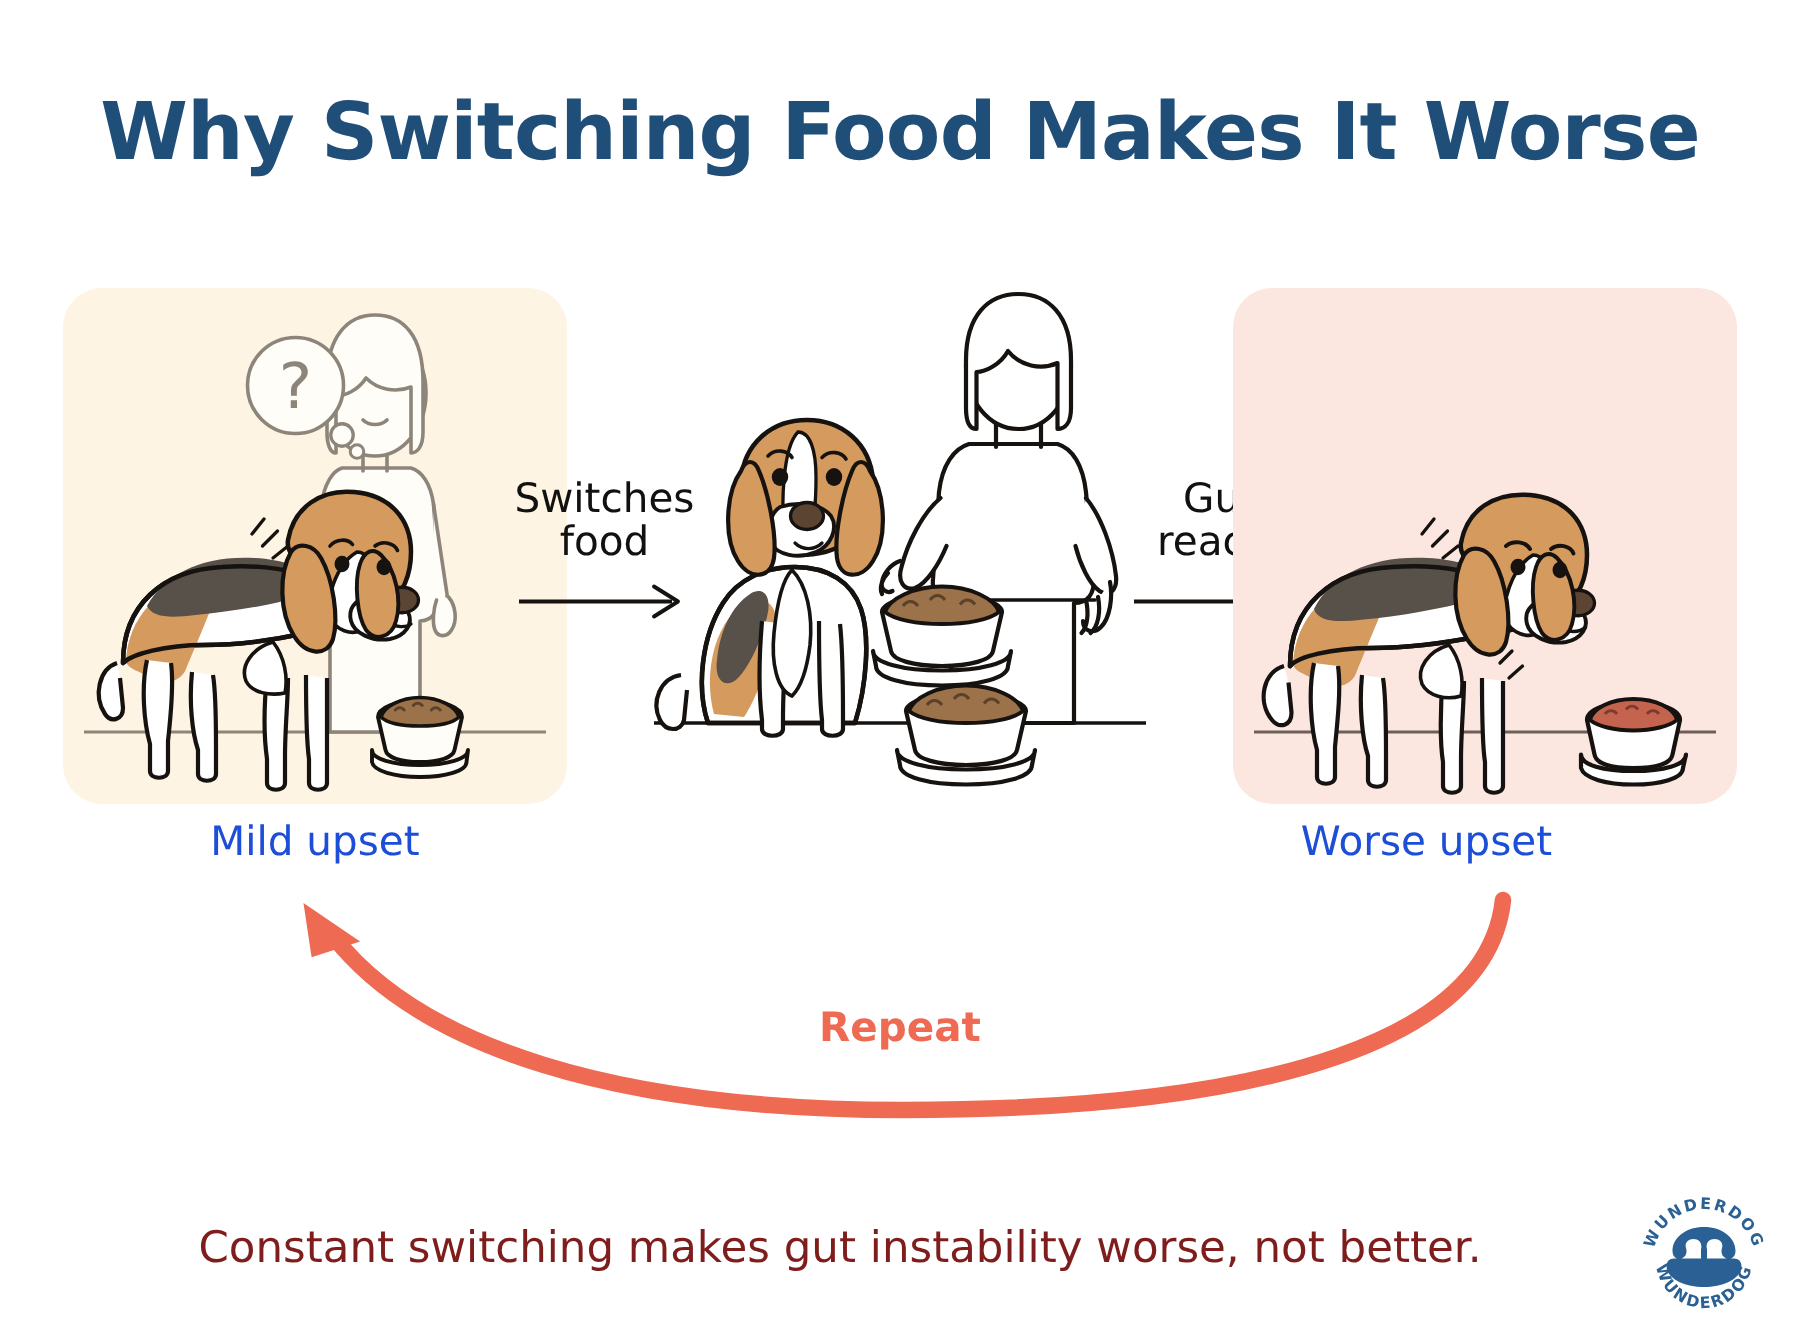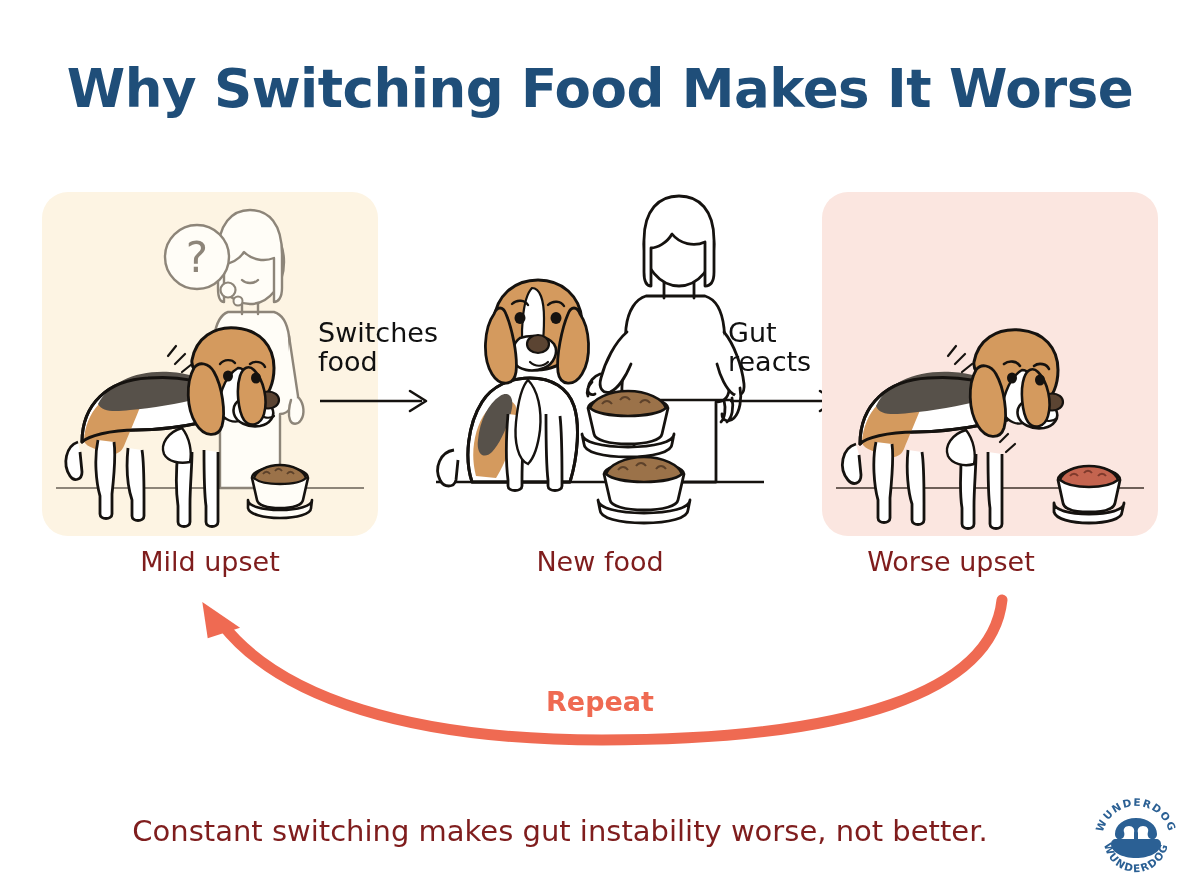--- a/index.html
+++ b/index.html
@@ -73,32 +73,32 @@
     overflow: visible;
   }
 
   
   .caption {
     position: absolute;
     top: 546px;
     width: 336px;
     text-align: center;
     font-size: 27px;
-    color: #7f1d1d;
+    color: #1d4ed8;
     font-family: "DejaVu Sans", sans-serif;
   }
   .caption-left  { left: 42px; }
   .caption-mid   { left: 432px; }
   .caption-right { left: 783px; }
 
   
   .step {
     position: absolute;
     width: 170px;
-    text-align: left;
+    text-align: center;
   }
   .step-1 { left: 318px; top: 318px; }
   .step-2 { left: 728px; top: 318px; }
   .step-label {
     font-size: 27px;
     line-height: 1.08;
     color: #111111;
     font-family: "DejaVu Sans", sans-serif;
     white-space: pre-line;
   }
@@ -111,21 +111,21 @@
     position: absolute;
     left: 150px;
     top: 580px;
     width: 900px;
     height: 180px;
     overflow: visible;
   }
   .repeat-text {
     position: absolute;
     left: 460px;
-    top: 686px;
+    top: 670px;
     width: 280px;
     text-align: center;
     font-size: 27px;
     font-weight: bold;
     color: #ef6a52;
     font-family: "DejaVu Sans", sans-serif;
   }
 
   
   .footer-note {
@@ -390,21 +390,20 @@
           <path d="M133,172 l10,-10"></path>
           <path d="M140,180 l10,-8"></path>
           <path d="M178,250 l8,-8"></path>
           <path d="M184,260 l9,-8"></path>
         </g>
       </g>
     </svg>
   </div>
 
   <div class="caption caption-left">Mild upset</div>
-  <div class="caption caption-mid">New food</div>
   <div class="caption caption-right">Worse upset</div>
 
   <svg id="repeat-loop" viewBox="0 0 900 180">
     <path d="M852,20 C842,112 700,160 452,160 C260,160 130,118 72,44" fill="none" stroke="#ef6a52" stroke-width="11" stroke-linecap="round"></path>
     <polygon points="58,18 86,54 52,54" fill="#ef6a52" transform="rotate(-18 68 38)"></polygon>
   </svg>
   <div class="repeat-text">Repeat</div>
 
   <div class="footer-note">Constant switching makes gut instability worse, not better.</div>
 

